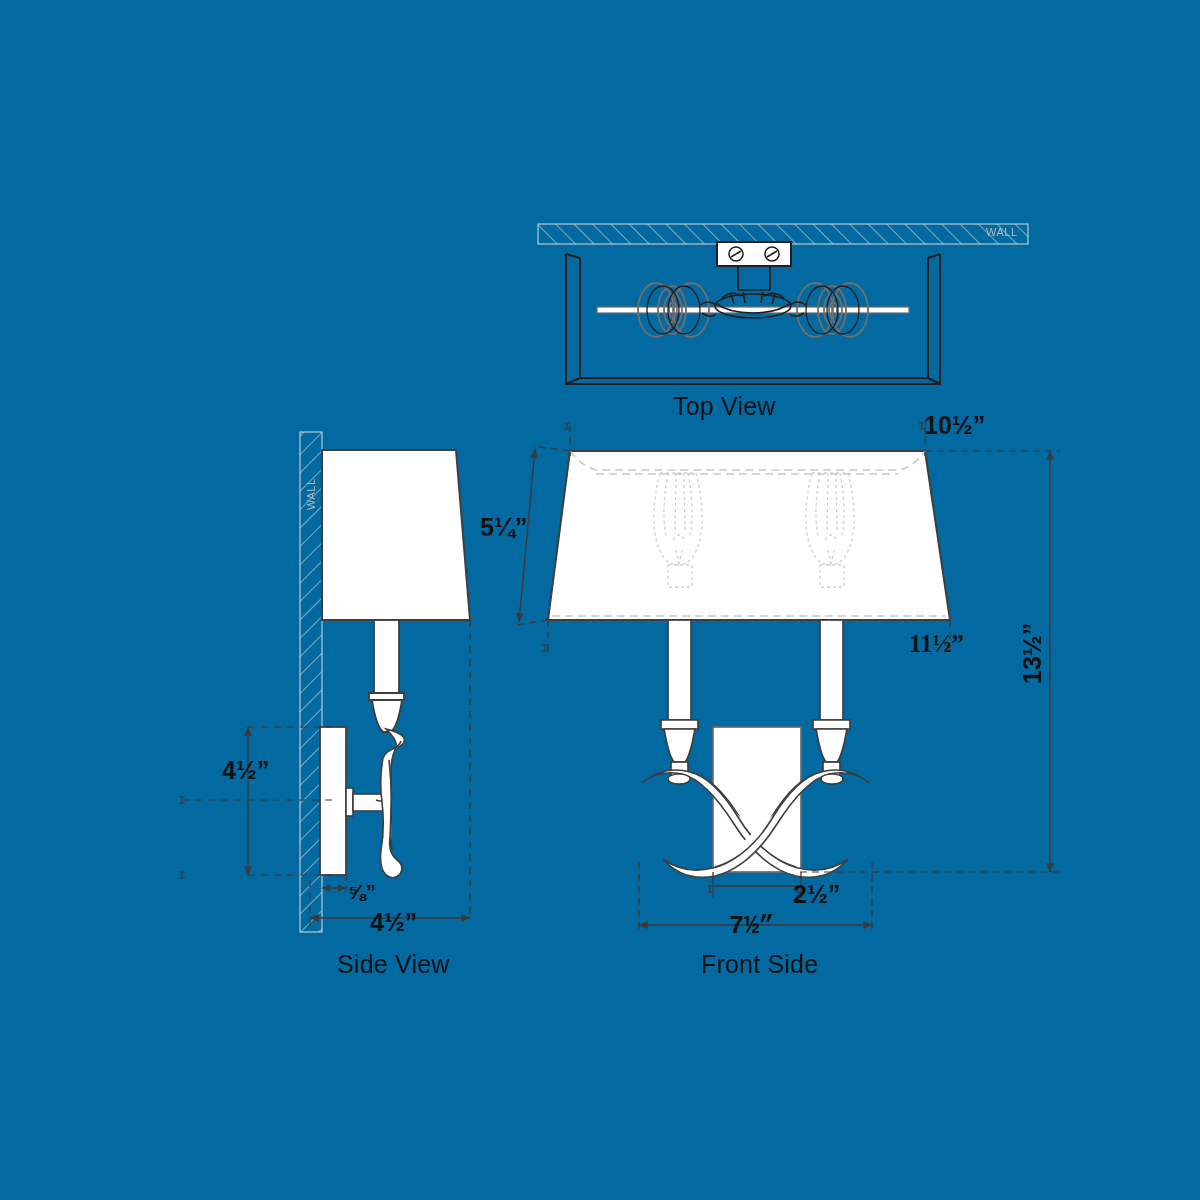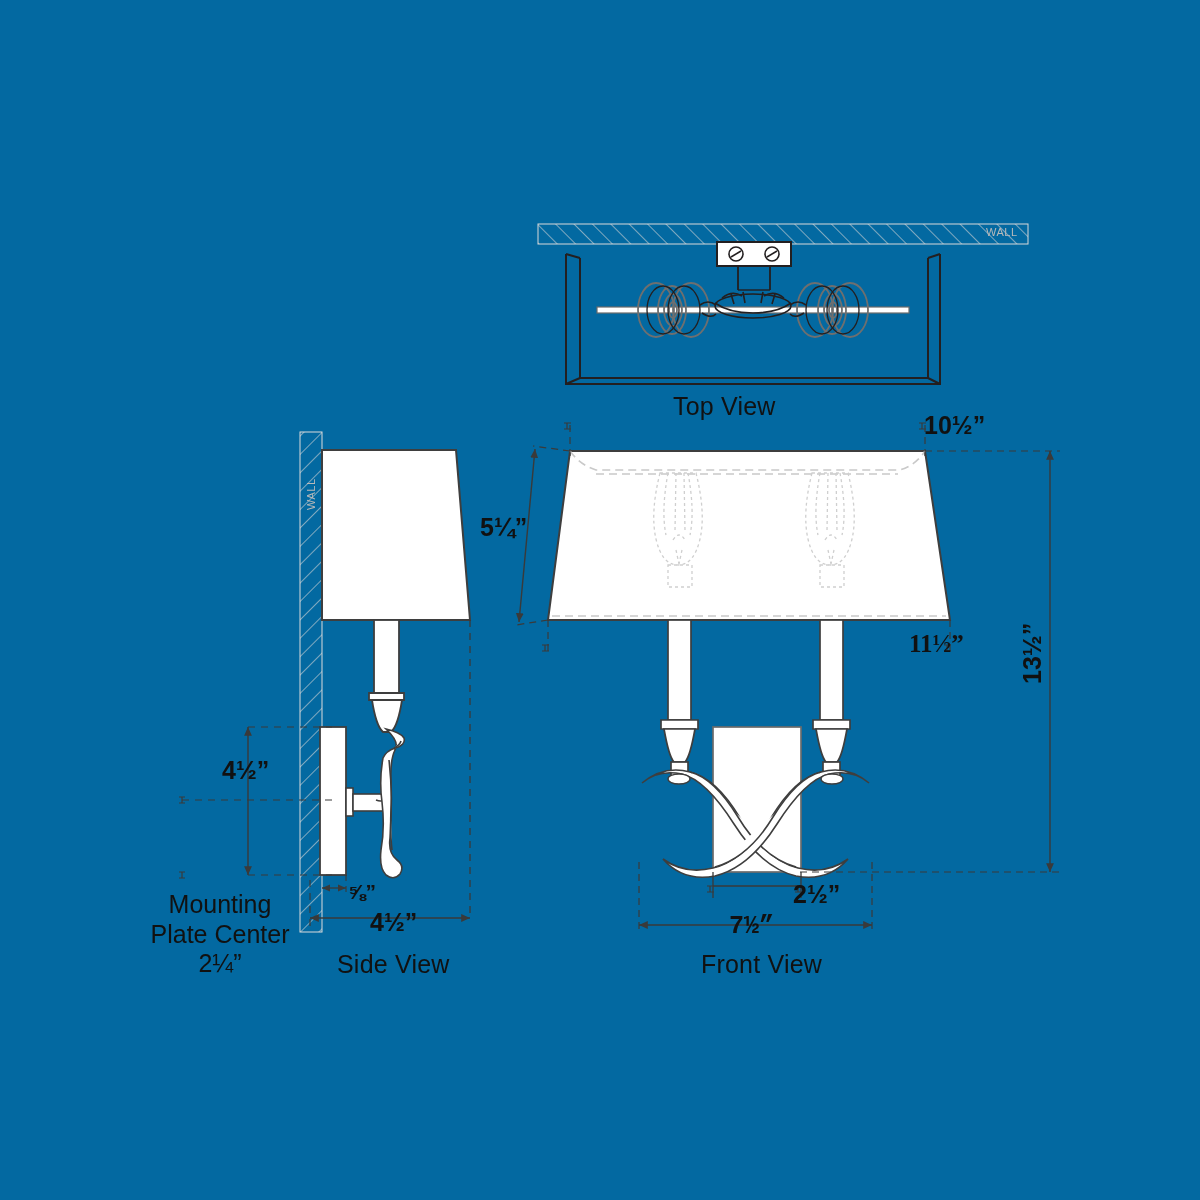--- a/index.html
+++ b/index.html
@@ -299,32 +299,27 @@
       <path d="M710,886 l0,6 M707,886 l7,0 M707,892 l7,0" stroke-width="1.2"></path>
       <path d="M798,886 l0,6 M795,886 l7,0 M795,892 l7,0" stroke-width="1.2"></path>
     </g>
   </svg>
 
   <div class="lbl wall-tag" style="left:986px; top:226px;">WALL</div>
   <div class="lbl wall-tag-vert" style="left:305px; top:510px;">WALL</div>
 
   <div class="lbl view-title" style="left:673px; top:392px;">Top View</div>
   <div class="lbl view-title" style="left:337px; top:950px;">Side View</div>
-  <div class="lbl view-title" style="left:701px; top:950px;">Front View</div>
+  <div class="lbl view-title" style="left:701px; top:950px;">Front Side</div>
 
   <div class="lbl dim" style="left:924px; top:411px;">10½”</div>
   <div class="lbl dim" style="left:909px; top:630px;font-family:Liberation Serif, serif;">11½”</div>
   <div class="lbl dim" style="left:480px; top:513px;">5¼”</div>
   <div class="lbl dim-rot" style="left:1046px; top:640px; transform: rotate(-90deg) translate(-44px, -28px);">13½”</div>
   <div class="lbl dim" style="left:729px; top:912px;font-family:Liberation Mono, monospace;">7½”</div>
   <div class="lbl dim" style="left:793px; top:880px;">2½”</div>
 
   <div class="lbl dim" style="left:222px; top:756px;">4½”</div>
   <div class="lbl dim" style="left:348px; top:880px; font-size:21px;">⅝”</div>
   <div class="lbl dim" style="left:370px; top:908px;">4½”</div>
 
-  <div class="lbl mount-note" style="left:125px; top:890px; width:190px;">
-    <div>Mounting</div>
-    <div>Plate Center</div>
-    <div>2¼”</div>
-  </div>
 
 </div>
 
 </body></html>

